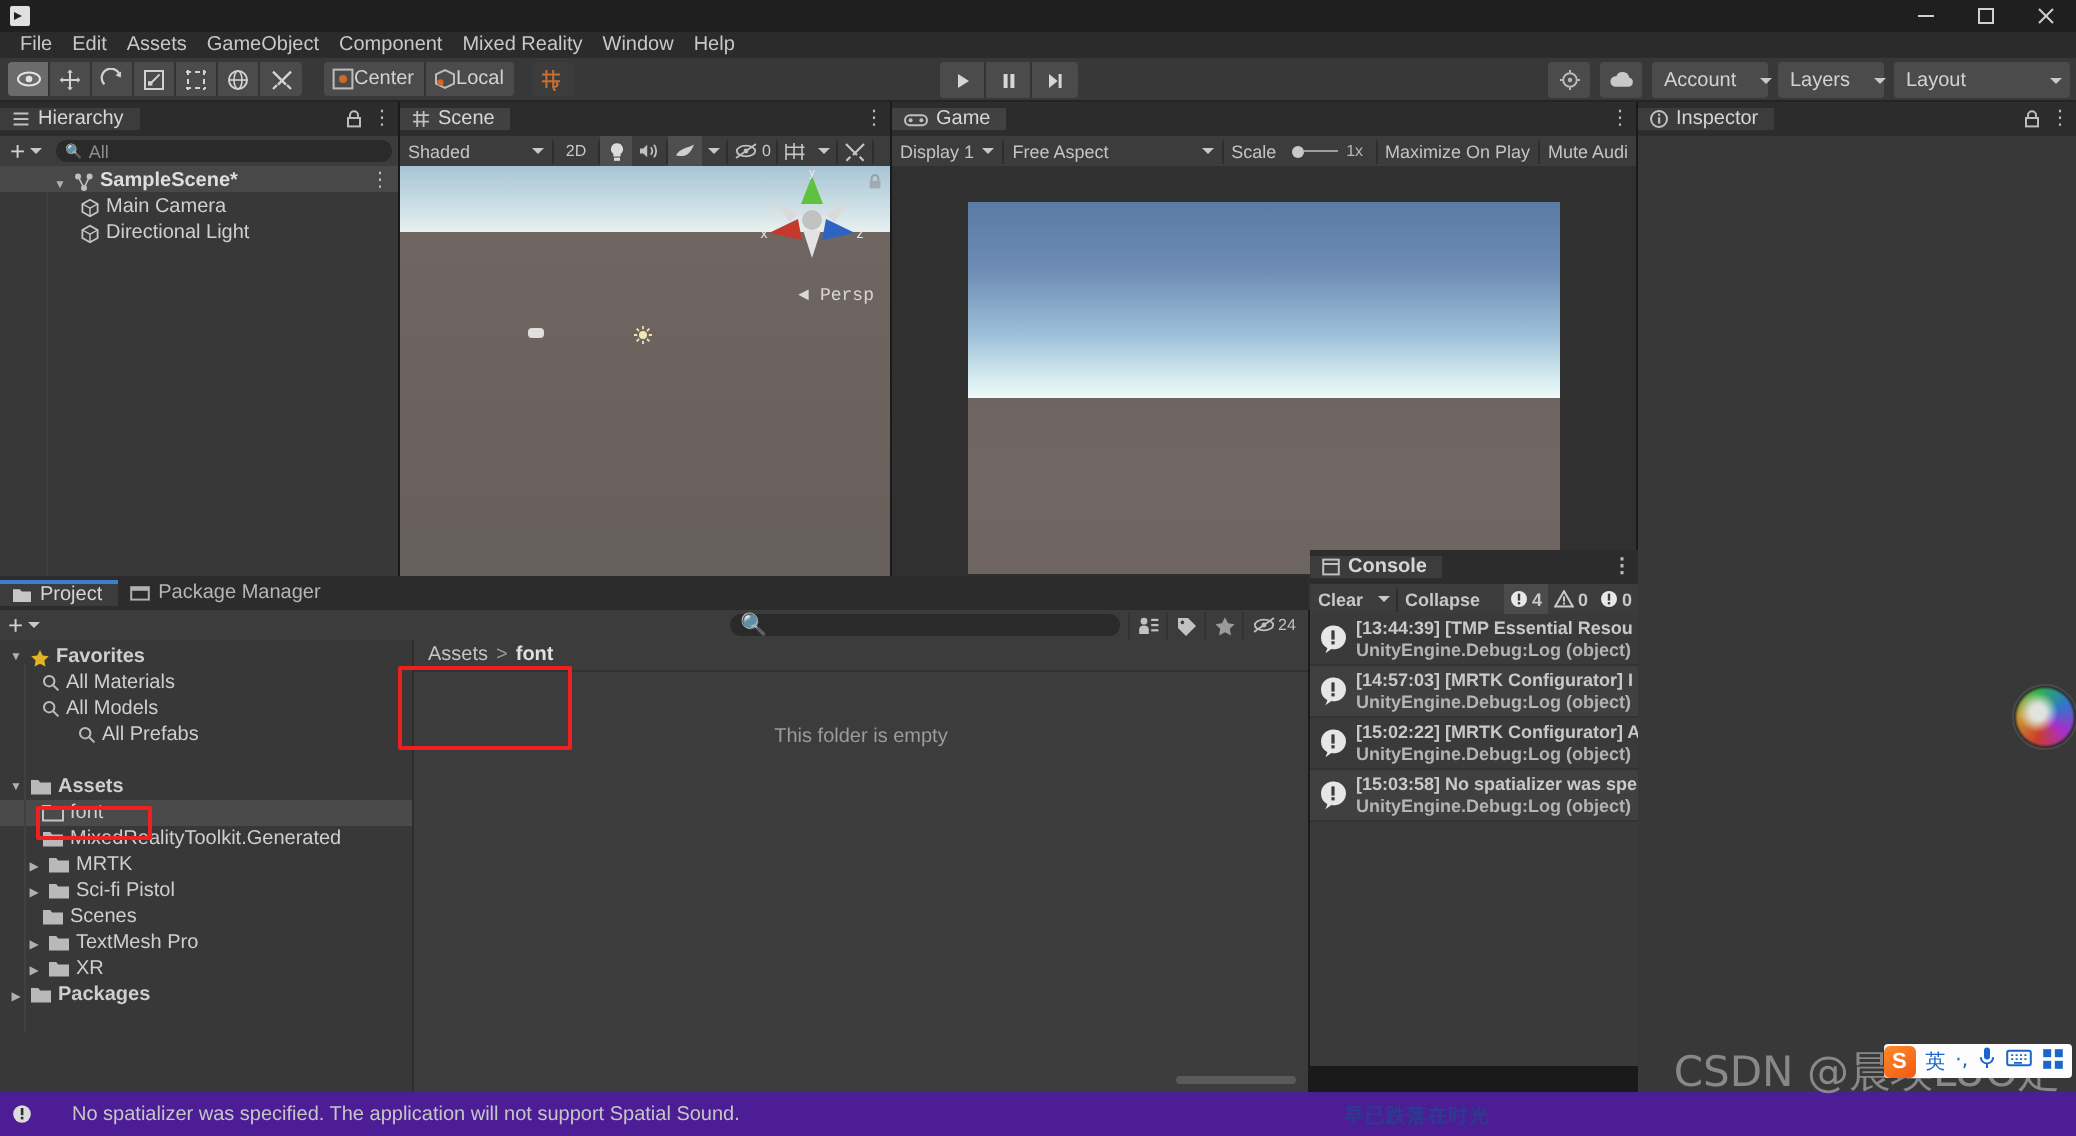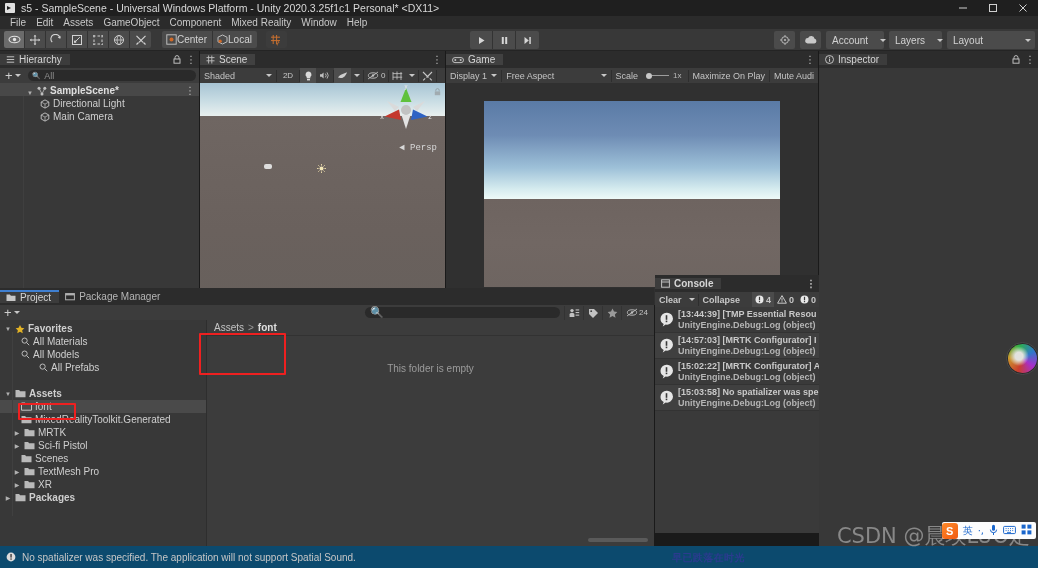--- a/index.html
+++ b/index.html
@@ -195,21 +195,21 @@
   .con-list { background: #3a3a3a; height: 226px; overflow: hidden; }
   .con-row { height: 26px; display: flex; align-items: center; gap: 4px; padding-left: 4px; border-bottom: 1px solid #333; }
   .con-row.alt { background: #404040; }
   .con-ico { width: 15px; height: 15px; flex: none; }
   .con-txt { font-size: 9px; line-height: 11px; color: #c9c9c9; white-space: nowrap; overflow: hidden; }
   .con-txt .l2 { color: #b4b4b4; }
 
   
   .statusbar {
     position: absolute; left: 0; bottom: 0; width: 1038px; height: 22px;
-    background: #0c4a6e; display: flex; align-items: center; padding-left: 6px; gap: 6px;
+    background: #4c1d95; display: flex; align-items: center; padding-left: 6px; gap: 20px;
   }
   .status-txt { font-size: 10px; color: #c6c6c6; }
 
   
   .redbox { position: absolute; border: 2px solid #ef2020; border-radius: 1px; pointer-events: none; }
   .watermark {
     position: absolute; right: 8px; bottom: 18px; font-size: 21px; color: #9a9a9a;
     opacity: .82; white-space: nowrap; font-family: "DejaVu Sans", sans-serif;
   }
   .cortana {
@@ -236,21 +236,20 @@
     font-weight: bold; font-family: "DejaVu Sans", sans-serif; letter-spacing: .4px;
   }
 </style>
 </head>
 <body>
 
 <div id="app">
 
   <div class="titlebar">
     <div class="tb-icon"></div>
-    <div class="tb-title">s5 - SampleScene - Universal Windows Platform - Unity 2020.3.25f1c1 Personal* &lt;DX11&gt;</div>
     <div class="win-btns">
       <div class="win-btn">
         <svg width="10" height="10" viewBox="0 0 10 10">
             <line x1="1" y1="5" x2="9" y2="5" stroke="#d0d0d0" stroke-width="1"></line>
           </svg>
       </div>
       <div class="win-btn">
         <svg width="10" height="10" viewBox="0 0 10 10">
             <rect x="1.5" y="1.5" width="7" height="7" fill="none" stroke="#d0d0d0" stroke-width="1"></rect>
           </svg>
@@ -429,28 +428,28 @@
             <path d="M2 2.2L5 8 7.8 2.2" stroke="#bfbfbf" stroke-width="0.8" fill="none"></path>
           </svg>
         <span style="font-weight:bold;color:#dedede">SampleScene*</span>
         <span class="kebab" style="position:absolute;right:4px">⋮</span>
       </div>
       <div class="hier-row" style="padding-left:40px">
         <svg width="10" height="10" viewBox="0 0 10 10" style="margin-right:3px">
             <path d="M5 0.9l3.8 2.1v4L5 9.1 1.2 7V3z" fill="none" stroke="#c6c6c6" stroke-width="0.9"></path>
             <path d="M1.2 3L5 5.1 8.8 3M5 5.1v4" stroke="#c6c6c6" stroke-width="0.7" fill="none"></path>
           </svg>
-        <span>Directional Light</span>
+        <span>Main Camera</span>
       </div>
       <div class="hier-row" style="padding-left:40px">
         <svg width="10" height="10" viewBox="0 0 10 10" style="margin-right:3px">
             <path d="M5 0.9l3.8 2.1v4L5 9.1 1.2 7V3z" fill="none" stroke="#c6c6c6" stroke-width="0.9"></path>
             <path d="M1.2 3L5 5.1 8.8 3M5 5.1v4" stroke="#c6c6c6" stroke-width="0.7" fill="none"></path>
           </svg>
-        <span>Main Camera</span>
+        <span>Directional Light</span>
       </div>
     </div>
   </div>
 
   <div class="panel" id="scene">
     <div class="panel-tabbar">
       <div class="ptab active lighter">
         <svg width="9" height="9" viewBox="0 0 9 9" stroke="#c0c0c0" stroke-width="0.9" fill="none">
             <path d="M2.6 0.5v8M5.8 0.5v8M0.5 2.6h8M0.5 5.8h8"></path>
           </svg>

